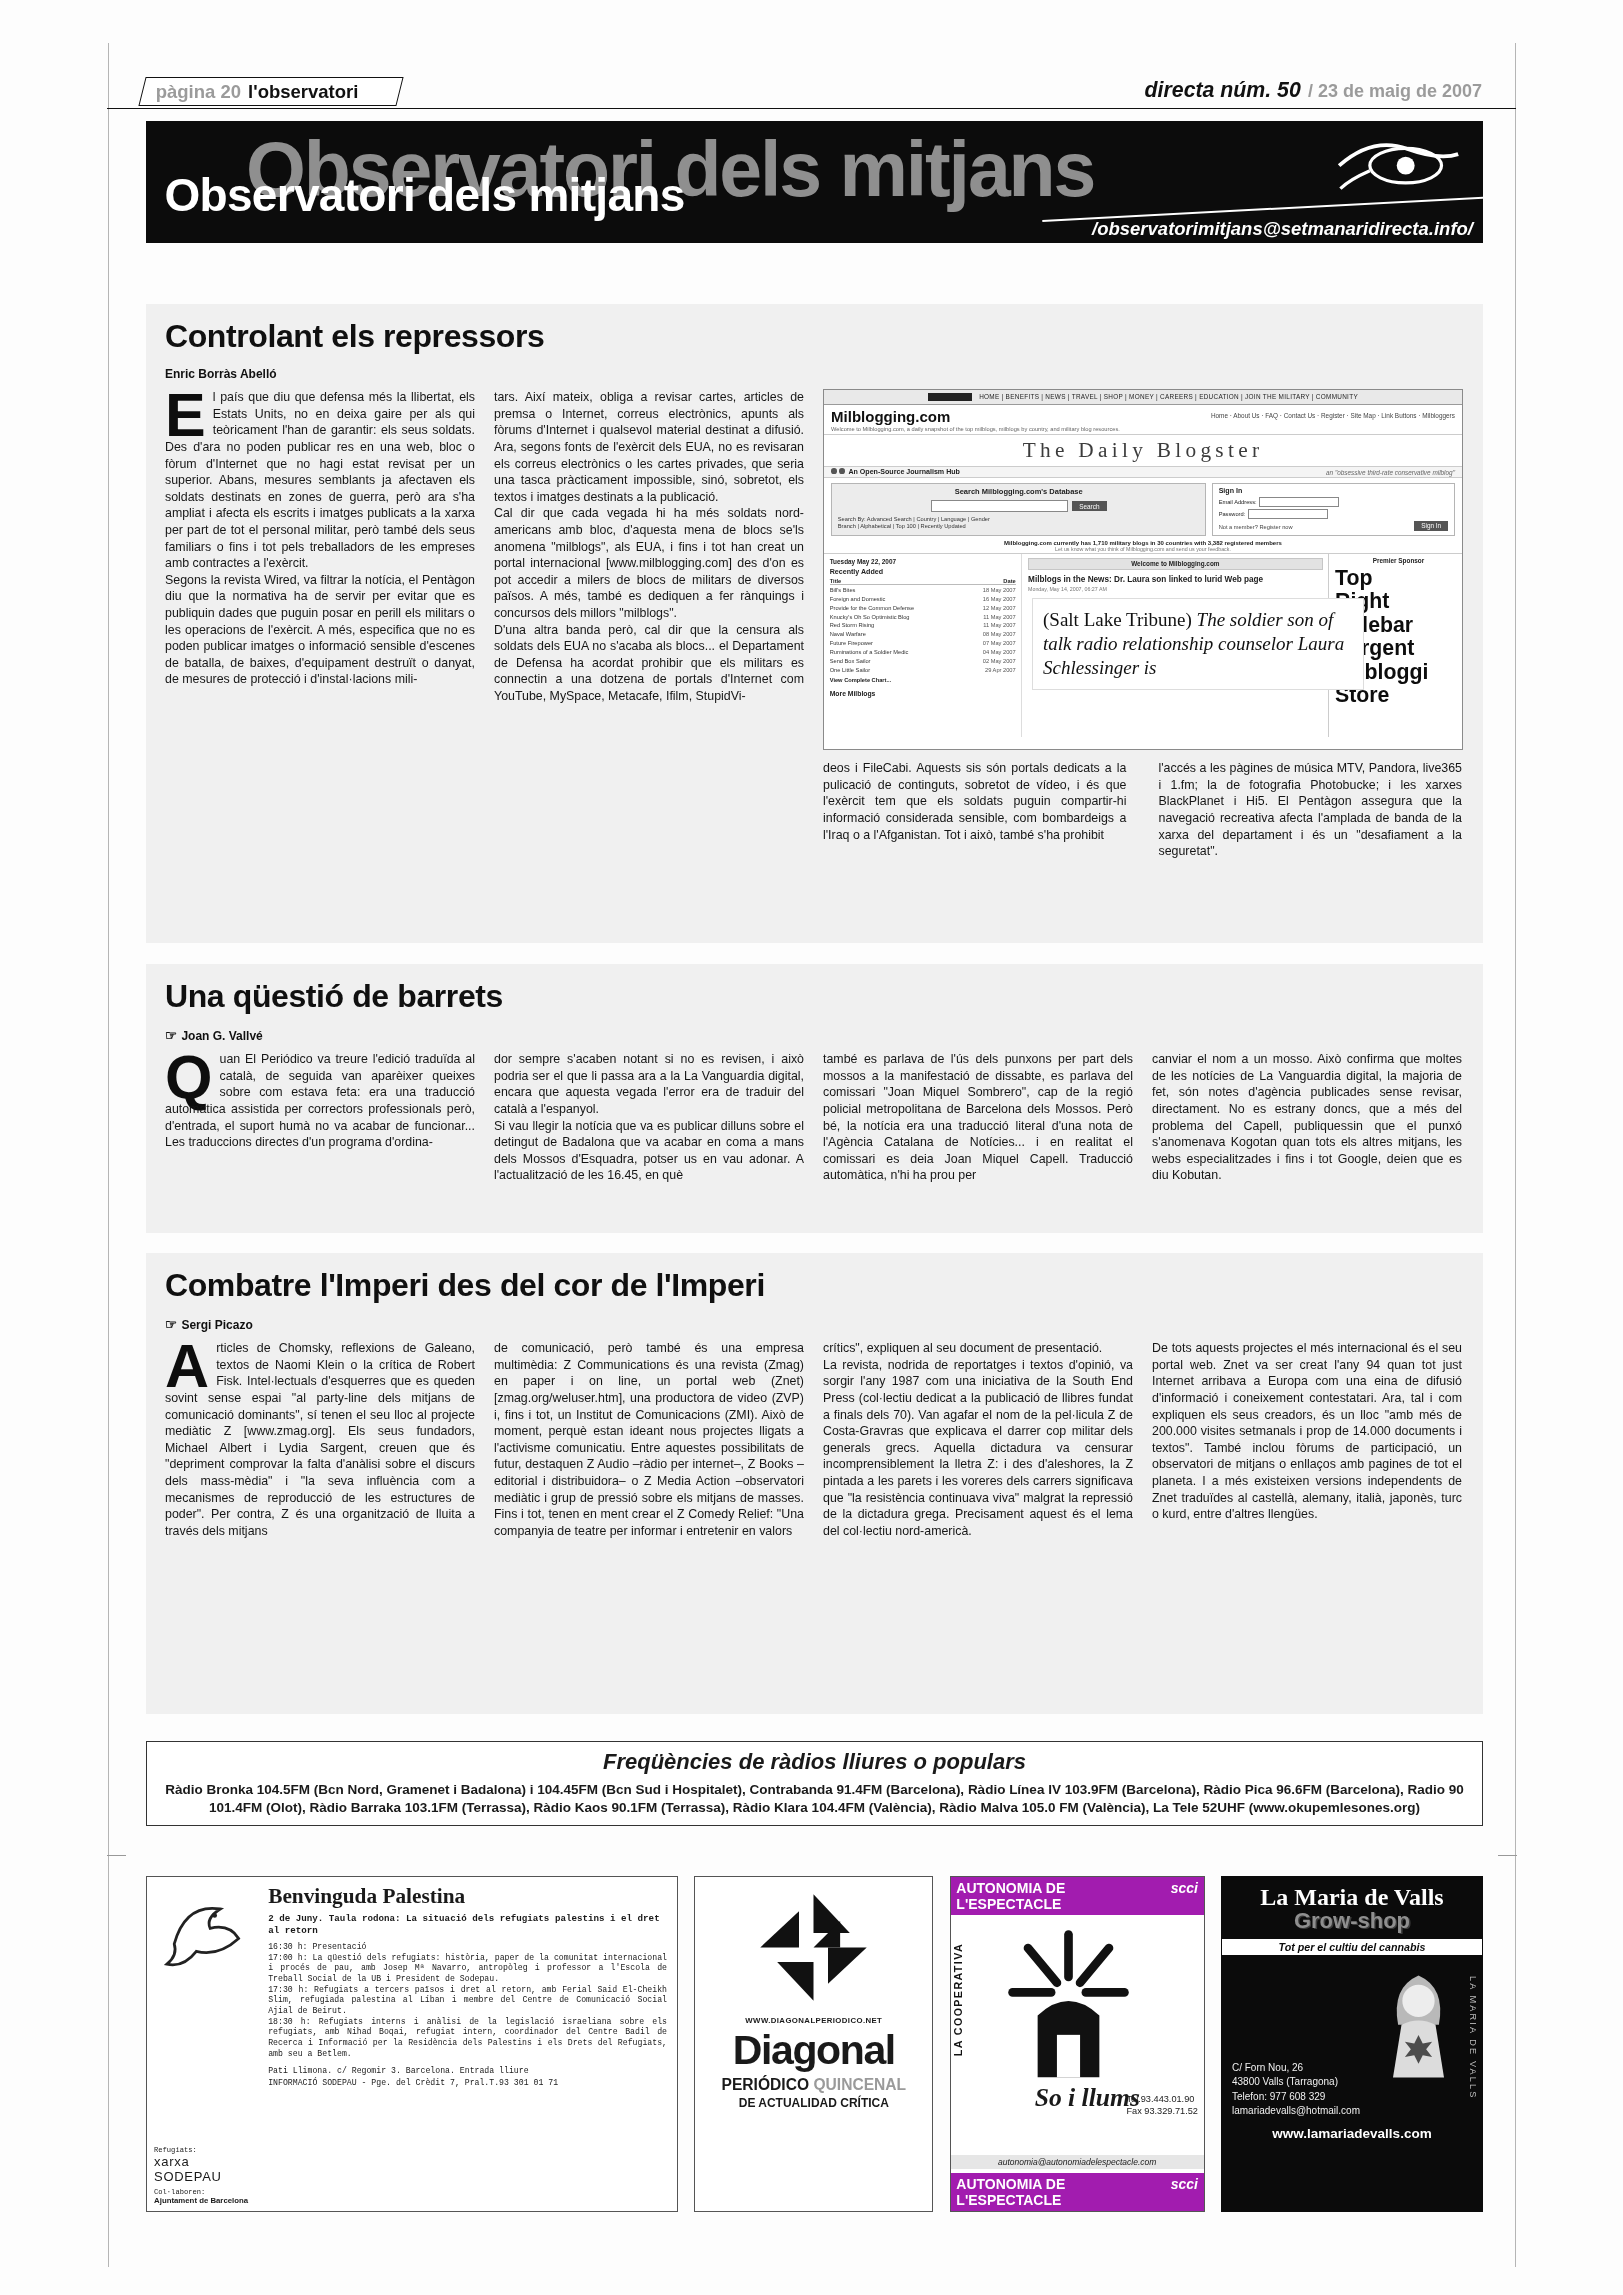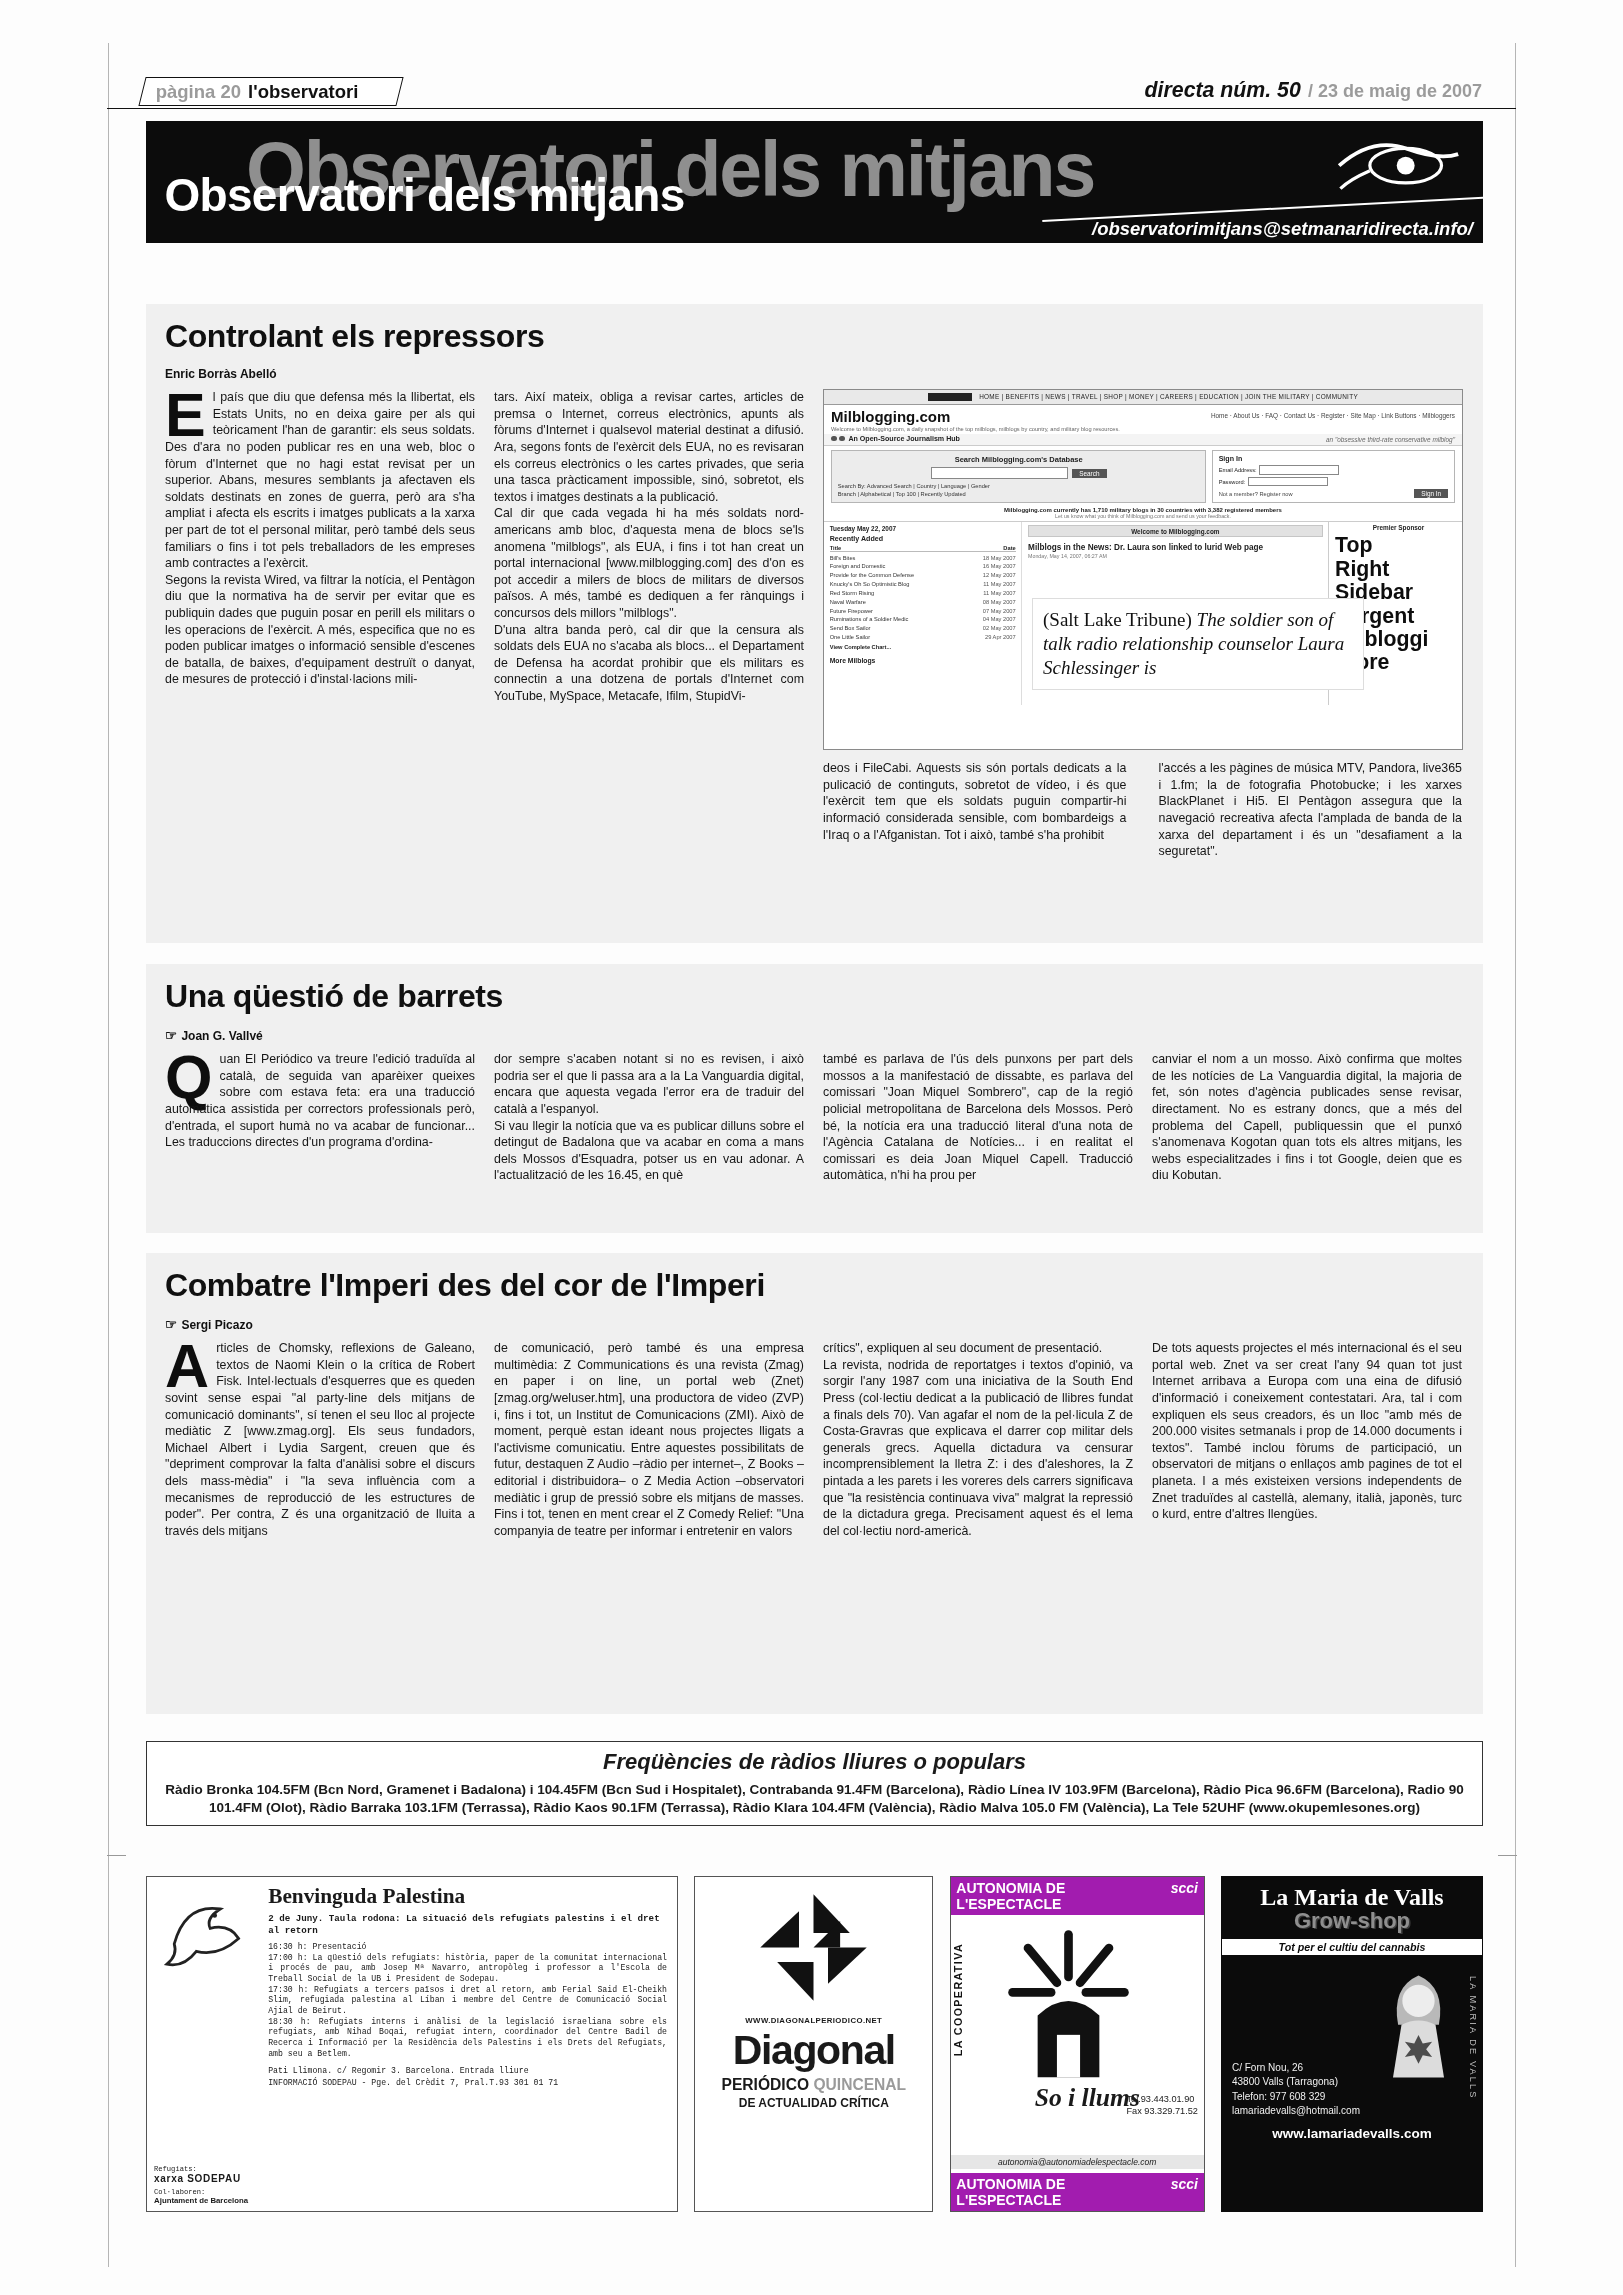--- a/index.html
+++ b/index.html
@@ -97,21 +97,21 @@
 
   .ad-palestina{width:532px;display:flex;}
   .pal-left{width:107px;padding:7.1px 2.8px 5.7px 7.1px;display:flex;flex-direction:column;justify-content:space-between;}
   .pal-right{flex:1;padding:7.1px 10px 5.7px 4.3px;}
   .pal-title{font-family:"Liberation Serif",serif;font-size:21.3px;font-weight:bold;margin-bottom:4.3px;}
   .pal-sub{font-family:"Liberation Mono",monospace;font-size:9.2px;font-weight:bold;margin-bottom:5.7px;line-height:1.25;}
   .pal-sched{font-family:"Liberation Mono",monospace;font-size:8.2px;line-height:1.3;white-space:pre-line;text-align:justify;}
   .pal-venue{font-family:"Liberation Mono",monospace;font-size:8.2px;margin-top:7.1px;}
   .pal-info{font-family:"Liberation Mono",monospace;font-size:8.2px;margin-top:2.8px;}
   .pal-org-label{font-family:"Liberation Mono",monospace;font-size:7.1px;margin-top:4.3px;}
-  .pal-logo1{font-size:10px;font-weight:bold;letter-spacing:0.7px;}
+  .pal-logo1{font-size:13px;font-weight:normal;letter-spacing:0.7px;}
   .pal-logo2{font-size:7.8px;font-weight:bold;}
 
   .ad-diagonal{width:239px;text-align:center;padding-top:10px;}
   .diag-url{font-size:7.8px;font-weight:bold;letter-spacing:0.4px;margin-top:5.7px;}
   .diag-name{font-size:41px;font-weight:bold;letter-spacing:-1.4px;margin-top:2.8px;}
   .diag-line1{font-size:15.6px;font-weight:bold;margin-top:2px;}
   .diag-gray{color:#9a9a9a;}
   .diag-line2{font-size:12px;font-weight:bold;margin-top:1.4px;}
 
   .ad-soillums{width:255px;display:flex;flex-direction:column;}
@@ -183,20 +183,21 @@
       </div>
       <div class="a1-right">
 
         <div class="shot">
           <div class="mb-menubar"><span class="mb-chip"></span><span>HOME | BENEFITS | NEWS | TRAVEL | SHOP | MONEY | CAREERS | EDUCATION | JOIN THE MILITARY | COMMUNITY</span></div>
           <div class="mb-head">
             <div class="mb-logo">Milblogging.com</div>
             <div class="mb-toplinks">Home · About Us · FAQ · Contact Us · Register · Site Map · Link Buttons · Milbloggers</div>
           </div>
           <div class="mb-welcome">Welcome to Milblogging.com, a daily snapshot of the top milblogs, milblogs by country, and military blog resources.</div>
+          <div class="mb-daily">The Daily Blogster</div>
           <div class="mb-tagrow">
             <div class="mb-tagline"><span class="dot"></span><span class="dot"></span> <span>An Open-Source Journalism Hub</span></div>
             <div class="mb-tagright">an "obsessive third-rate conservative milblog"</div>
           </div>
           <div class="mb-searchrow">
             <div class="mb-search">
               <div class="mb-search-title">Search Milblogging.com's Database</div>
               <div style="text-align:center;">
                 <span class="mb-input"></span><span class="mb-btn">Search</span>
               </div>

